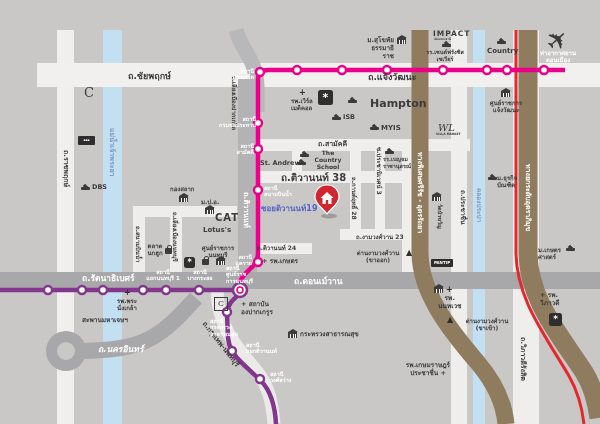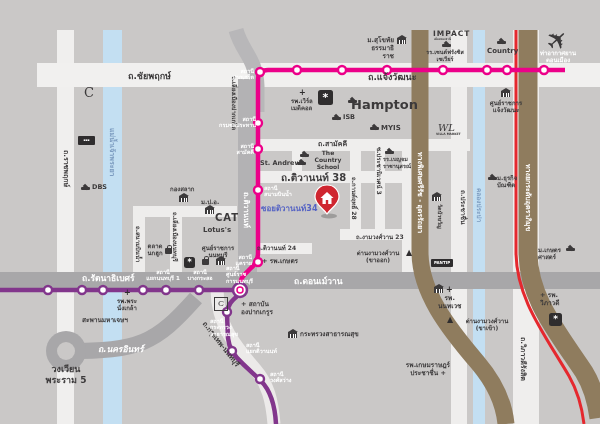--- a/index.html
+++ b/index.html
@@ -117,21 +117,21 @@
     <path d="M327,185 c-7.5,0 -12,5.5 -12,12 c0,7.5 8.5,11.5 12,17 c3.5,-5.5 12,-9.5 12,-17 c0,-6.5 -4.5,-12 -12,-12 z" fill="#cf2630" stroke="#ffffff" stroke-width="1.2"></path>
     <polygon points="320.5,198 327,192 333.5,198" fill="#ffffff"></polygon>
     <rect x="322.5" y="197.5" width="9" height="6.5" fill="#ffffff"></rect>
     <rect x="325.8" y="200" width="2.4" height="4" fill="#cf2630"></rect>
   </svg>
 
   <div class="L" style="left:128px;top:71px;font-size:9px;">ถ.ชัยพฤกษ์</div>
   <div class="L" style="left:368px;top:72px;font-size:9px;">ถ.แจ้งวัฒนะ</div>
   <div class="L" style="left:318px;top:140px;font-size:7px;">ถ.สามัคคี</div>
   <div class="L" style="left:281px;top:172px;font-size:10px;">ถ.ติวานนท์ 38</div>
-  <div class="L Lsoi" style="left:261px;top:204px;font-size:8px;">ซอยติวานนท์34</div>
+  <div class="L Lsoi" style="left:261px;top:204px;font-size:8px;">ซอยติวานนท์19</div>
   <div class="L" style="left:257px;top:244px;font-size:6px;">ถ.ติวานนท์ 24</div>
   <div class="L" style="left:356px;top:233px;font-size:6px;">ถ.งามวงศ์วาน 23</div>
   <div class="L Lw" style="left:82px;top:273px;font-size:8.5px;">ถ.รัตนาธิเบศร์</div>
   <div class="L Lw" style="left:294px;top:276px;font-size:8.5px;">ถ.ดอนเม์วาน</div>
   <div class="L Lw" style="left:98px;top:344px;font-size:8.5px;font-style:italic;">ถ.นครอินทร์</div>
 
   <div class="L Lv" style="left:70px;top:150px;font-size:7px;">ถ.ราชพฤกษ์</div>
   <div class="L Lv Lblu" style="left:116px;top:128px;font-size:7px;">แม่น้ำเจ้าพระยา</div>
   <div class="L Lv" style="left:238px;top:76px;font-size:6px;">ถ.เลี่ยงเมืองปากเกร็ด</div>
   <div class="L Lv Lw" style="left:251px;top:192px;font-size:7.5px;">ถ.ติวานนท์</div>
@@ -186,21 +186,21 @@
 
   <div class="L Lw Lc" style="left:536px;top:49px;width:44px;font-size:6px;">ท่าอากาศยาน
 ดอนเมือง</div>
 
   <span class="ic ic-plus" style="left:299px;top:89px;">+</span>
   <div class="L" style="left:291px;top:97px;font-size:6px;">รพ.เวิร์ล
 เมดิคอล</div>
   <div class="ic ic-sq" style="left:318px;top:90px;width:15px;height:15px;font-size:11px;line-height:15px;">*</div>
 
   <span class="ic ic-grad" style="left:348px;top:100px;"></span>
-  <div class="L" style="left:351px;top:97px;font-size:13px;">Hampton</div>
+  <div class="L" style="left:370px;top:97px;font-size:11px;">Hampton</div>
   <span class="ic ic-grad" style="left:332px;top:117px;"></span>
   <div class="L" style="left:343px;top:114px;font-size:6.5px;">ISB</div>
   <span class="ic ic-grad" style="left:370px;top:127px;"></span>
   <div class="L" style="left:381px;top:124px;font-size:7px;">MYIS</div>
 
   <span class="ic ic-build" style="left:501px;top:91px;"></span>
   <div class="L Lc" style="left:486px;top:99px;width:40px;font-size:6px;">ศูนย์ราชการ
 แจ้งวัฒนะ</div>
 
   <div class="L logoC" style="left:438px;top:122px;font-size:10px;font-style:italic;">WL</div>
@@ -237,22 +237,20 @@
   <div class="ic ic-sq" style="left:184px;top:257px;width:11px;height:11px;font-size:8px;line-height:11px;">*</div>
   <span class="ic ic-bag" style="left:202px;top:259px;"></span>
   <span class="ic ic-build" style="left:216px;top:259px;"></span>
 
   <div class="L logoC" style="left:214px;top:297px;width:12px;height:12px;border:1px solid #3c3a3b;text-align:center;font-size:8px;line-height:12px;">C</div>
 
   <span class="ic ic-plus" style="left:124px;top:289px;">+</span>
   <div class="L Lc" style="left:112px;top:297px;width:30px;font-size:6px;">รพ.พระ
 นั่งเกล้า</div>
   <div class="L" style="left:82px;top:317px;font-size:6.5px;">สะพานมหาเจษฯ</div>
-  <div class="L Lc" style="left:36px;top:364px;width:60px;font-size:9px;">วงเวียน
-พระราม 5</div>
 
   <div class="L" style="left:262px;top:258px;font-size:6.5px;">+ รพ.เกษตร</div>
   <div class="L" style="left:241px;top:301px;font-size:6.5px;">+ สถาบัน
 องปากเกรูร</div>
   <span class="ic ic-build" style="left:288px;top:332px;"></span>
   <div class="L" style="left:300px;top:331px;font-size:6.5px;">กระทรวงสาธารณสุข</div>
 
   <div class="L Lc" style="left:348px;top:249px;width:60px;font-size:6px;">ด่านงามวงศ์วาน
 (ขาออก)</div>
   <span class="ic ic-tri" style="left:406px;top:249px;">▲</span>

